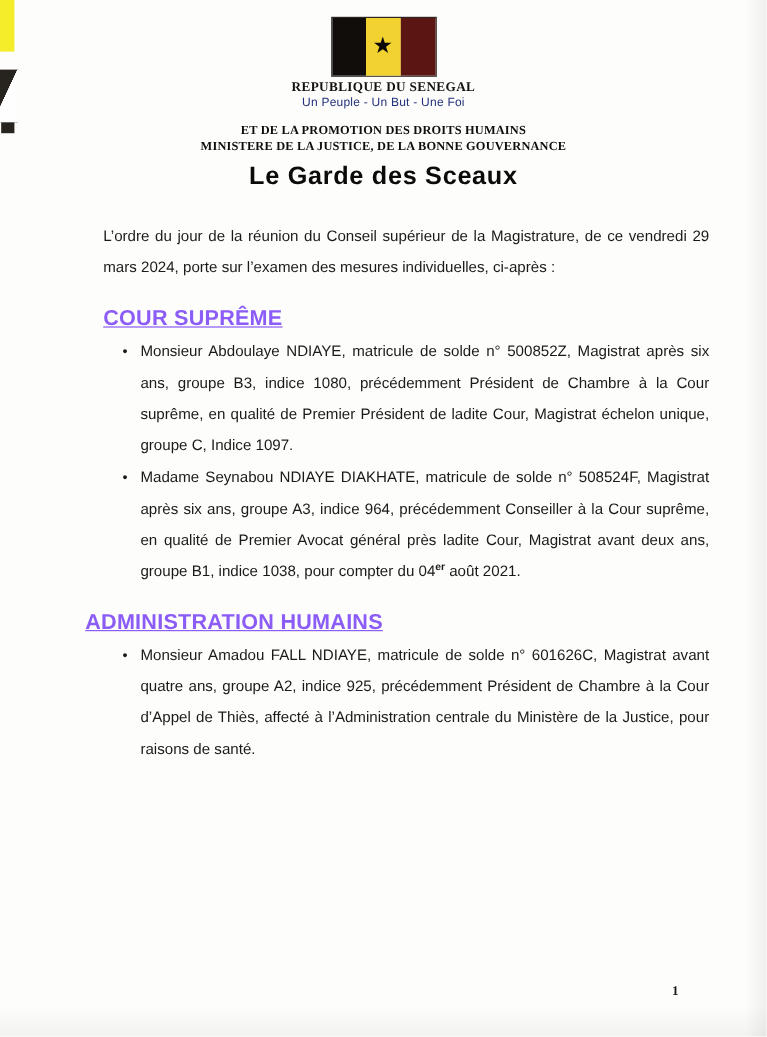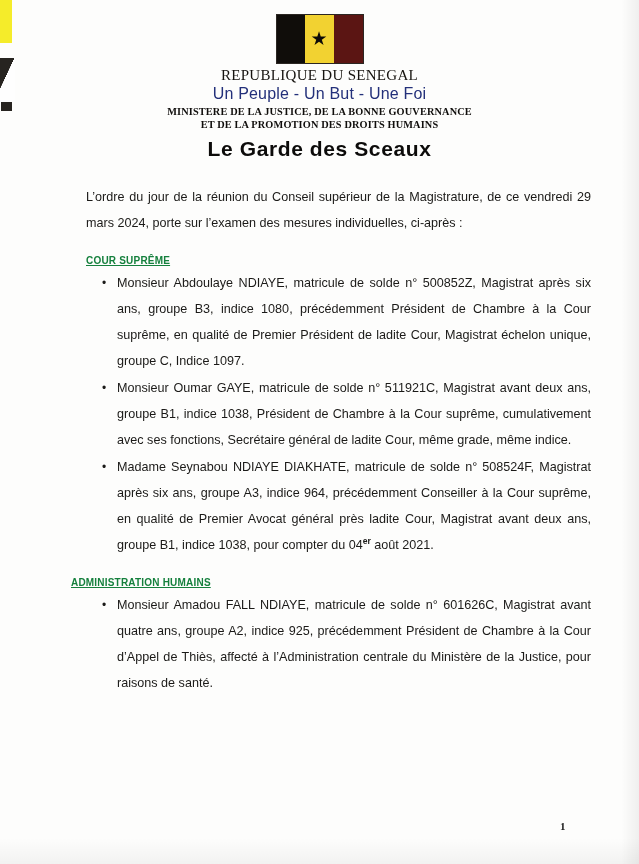--- a/index.html
+++ b/index.html
@@ -90,31 +90,31 @@
     line-height: 0;
   }
   .flag-star span {
     position: absolute;
     left: -9px; top: -10px;
     font-size: 19px;
     line-height: 19px;
   }
   .republic {
     font-family: "Liberation Serif", serif;
-    font-weight: normal;
-    font-size: 15px;
+    font-weight: bold;
+    font-size: 11px;
     letter-spacing: 0.3px;
     color: #16130f;
     margin: 1px 0 1px 0;
   }
   .motto {
     font-family: "Liberation Sans", sans-serif;
-    font-size: 16px;
+    font-size: 10px;
     color: #23307a;
-    margin: 0 0 2px 0;
+    margin: 0 0 12px 0;
     letter-spacing: 0.2px;
   }
   .ministry {
     font-family: "Liberation Serif", serif;
     font-weight: bold;
     font-size: 10.3px;
     color: #100e0c;
     line-height: 13px;
     letter-spacing: 0.15px;
   }
@@ -135,24 +135,24 @@
     width: 505px;
   }
   .intro {
     font-size: 12.6px;
     line-height: 26px;
     text-align: justify;
     color: #1b1a18;
     margin: 0;
   }
   .section-heading {
-    font-size: 10px;
+    font-size: 18px;
     font-weight: bold;
     text-decoration: underline;
-    color: #15803d;
+    color: #8b5cf6;
     letter-spacing: 0.2px;
     margin: 19px 0 4px 0;
   }
   .section-heading.admin {
     margin-left: -15px;
   }
   ul.entries {
     list-style: none;
     margin: 0;
     padding: 0;
@@ -207,35 +207,34 @@
       <div class="flag-band yellow">
         <div class="flag-star">
           <span>★</span>
         </div>
       </div>
       <div class="flag-band red"></div>
     </div>
 
     <div class="republic">REPUBLIQUE DU SENEGAL</div>
     <div class="motto">Un Peuple - Un But - Une Foi</div>
+    <div class="ministry">ET DE LA PROMOTION DES DROITS HUMAINS</div>
     <div class="ministry">MINISTERE DE LA JUSTICE, DE LA BONNE GOUVERNANCE</div>
-    <div class="ministry">ET DE LA PROMOTION DES DROITS HUMAINS</div>
     <div class="garde">Le Garde des Sceaux</div>
 
   </div>
 
   <div class="body-area">
 
     <p class="intro">L’ordre du jour de la réunion du Conseil supérieur de la Magistrature, de ce vendredi 29 mars 2024, porte sur l’examen des mesures individuelles, ci-après :</p>
 
     <div class="section-heading">COUR SUPRÊME</div>
 
     <ul class="entries">
       <li>Monsieur Abdoulaye NDIAYE, matricule de solde n° 500852Z, Magistrat après six ans, groupe B3, indice 1080, précédemment Président de Chambre à la Cour suprême, en qualité de Premier Président de ladite Cour, Magistrat échelon unique, groupe C, Indice 1097.</li>
-      <li>Monsieur Oumar GAYE, matricule de solde n° 511921C, Magistrat avant deux ans, groupe B1, indice 1038, Président de Chambre à la Cour suprême, cumulativement avec ses fonctions, Secrétaire général de ladite Cour, même grade, même indice.</li>
       <li><span>Madame Seynabou NDIAYE DIAKHATE, matricule de solde n° 508524F, Magistrat après six ans, groupe A3, indice 964, précédemment Conseiller à la Cour suprême, en qualité de Premier Avocat général près ladite Cour, Magistrat avant deux ans, groupe B1, indice 1038, pour compter du 04</span><sup>er</sup><span> août 2021.</span></li>
     </ul>
 
     <div class="section-heading admin">ADMINISTRATION HUMAINS</div>
 
     <ul class="entries entry-admin-list">
       <li>Monsieur Amadou FALL NDIAYE, matricule de solde n° 601626C, Magistrat avant quatre ans, groupe A2, indice 925, précédemment Président de Chambre à la Cour d’Appel de Thiès, affecté à l’Administration centrale du Ministère de la Justice, pour raisons de santé.</li>
     </ul>
 
   </div>

